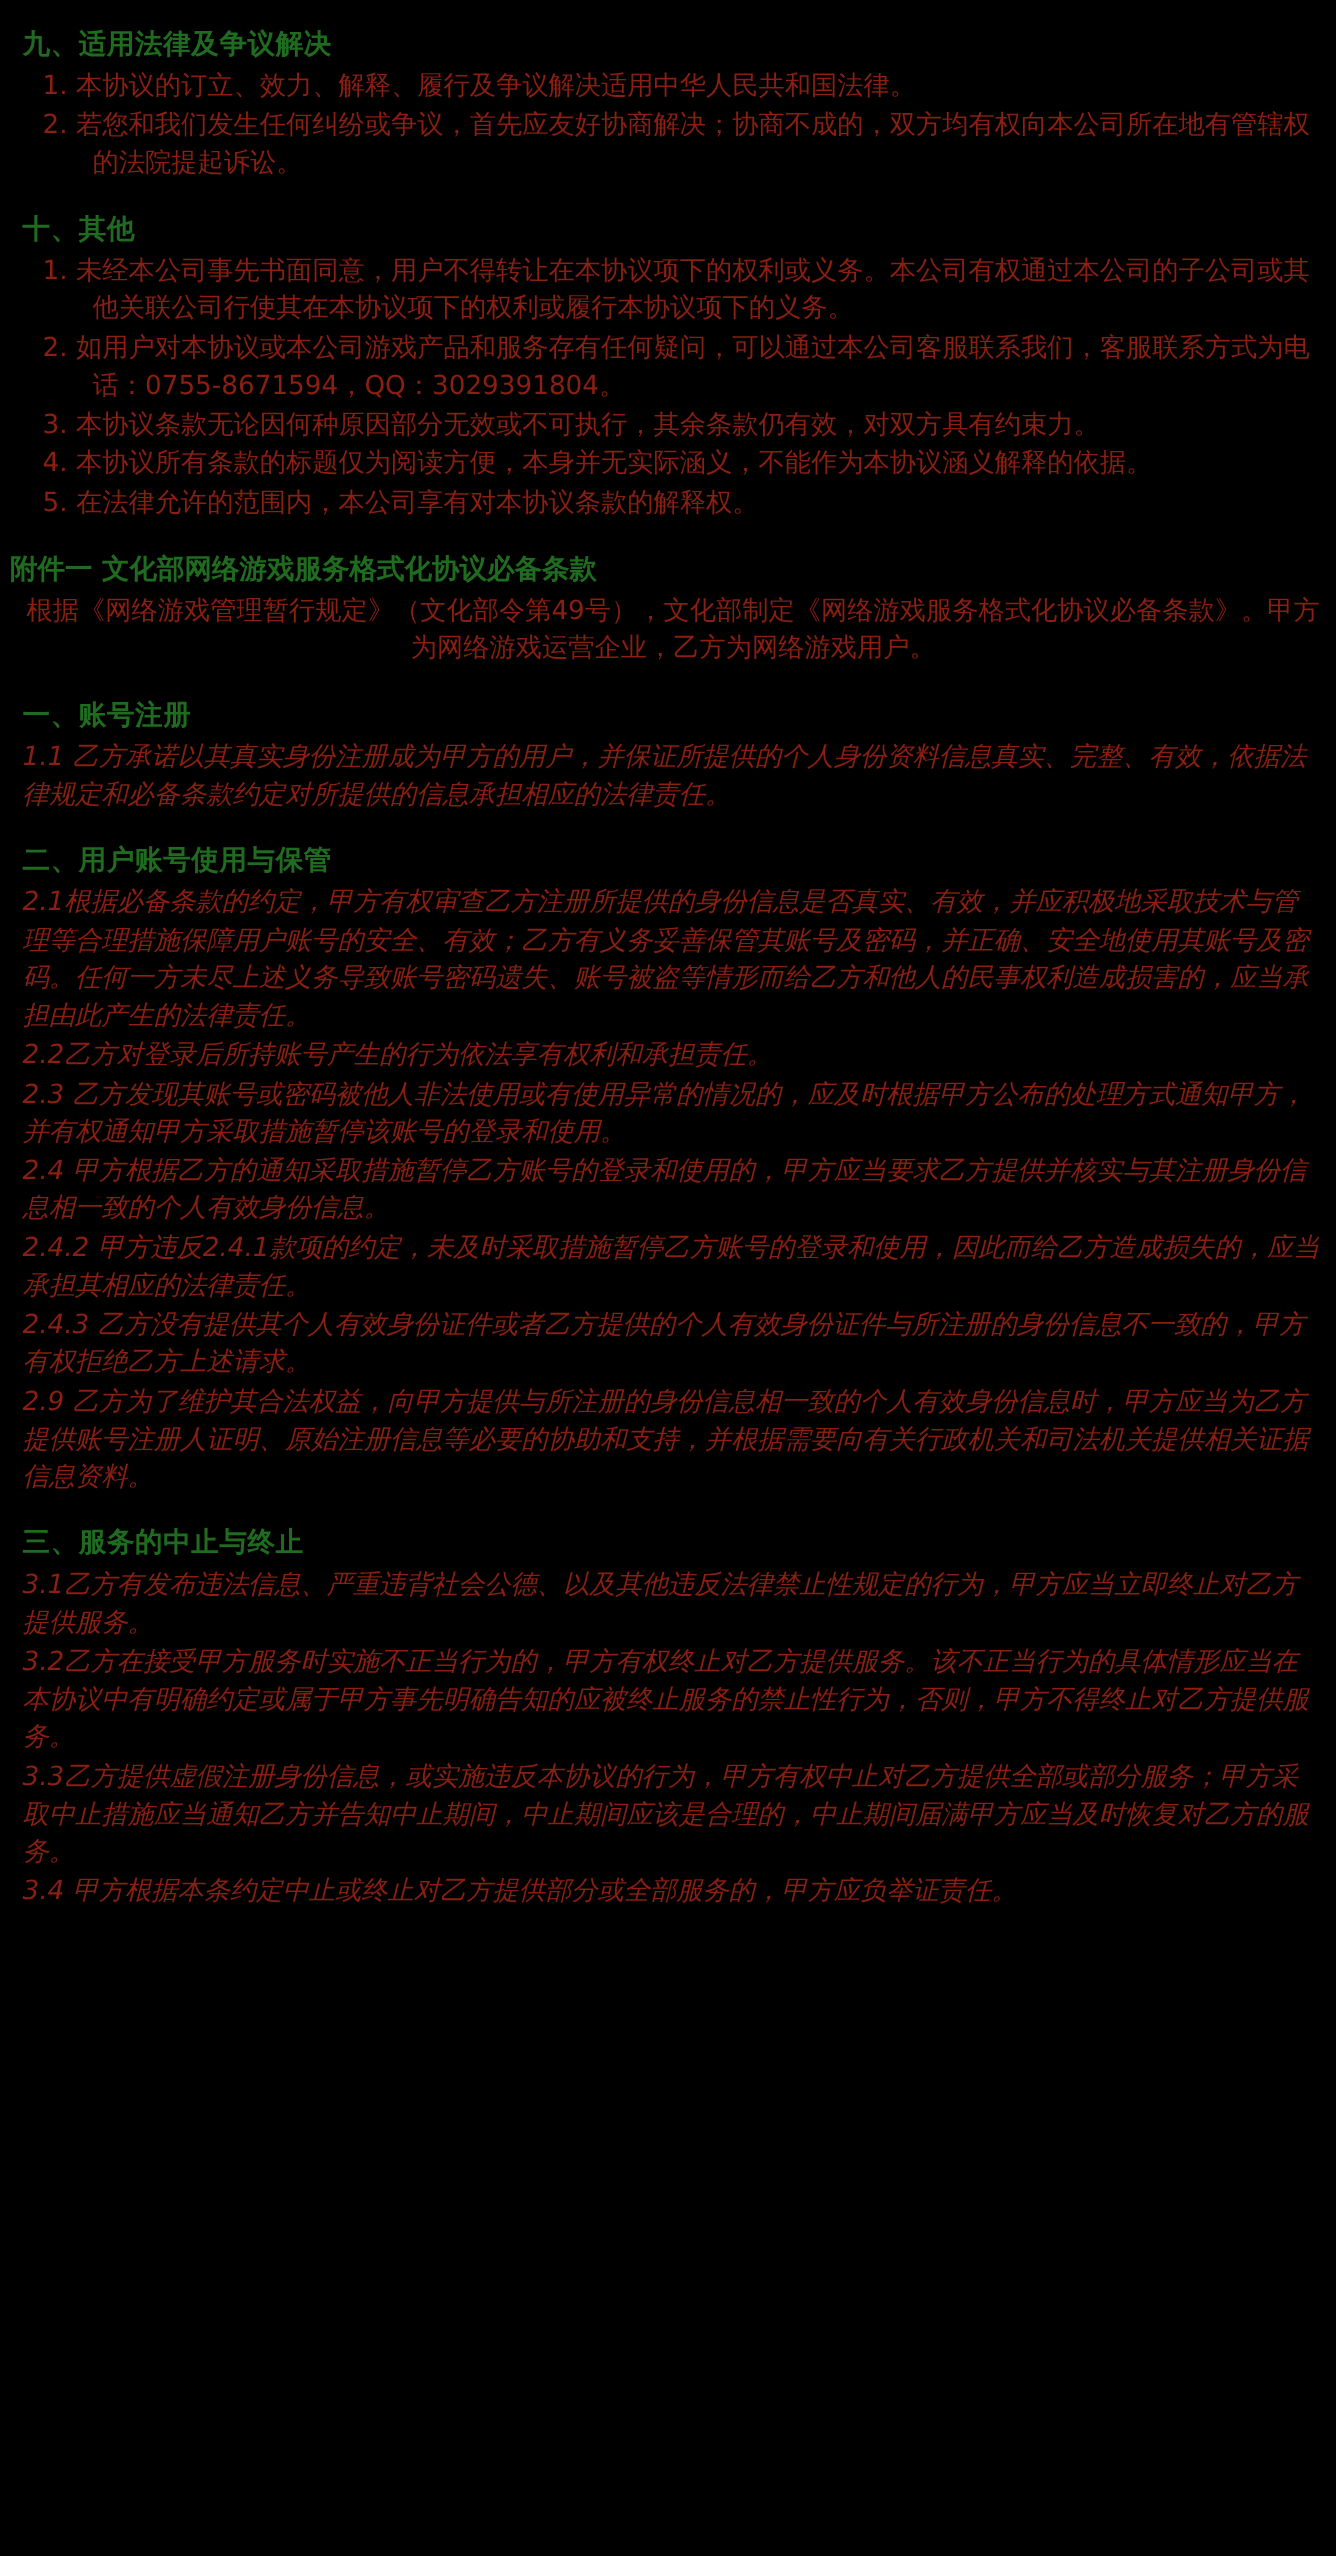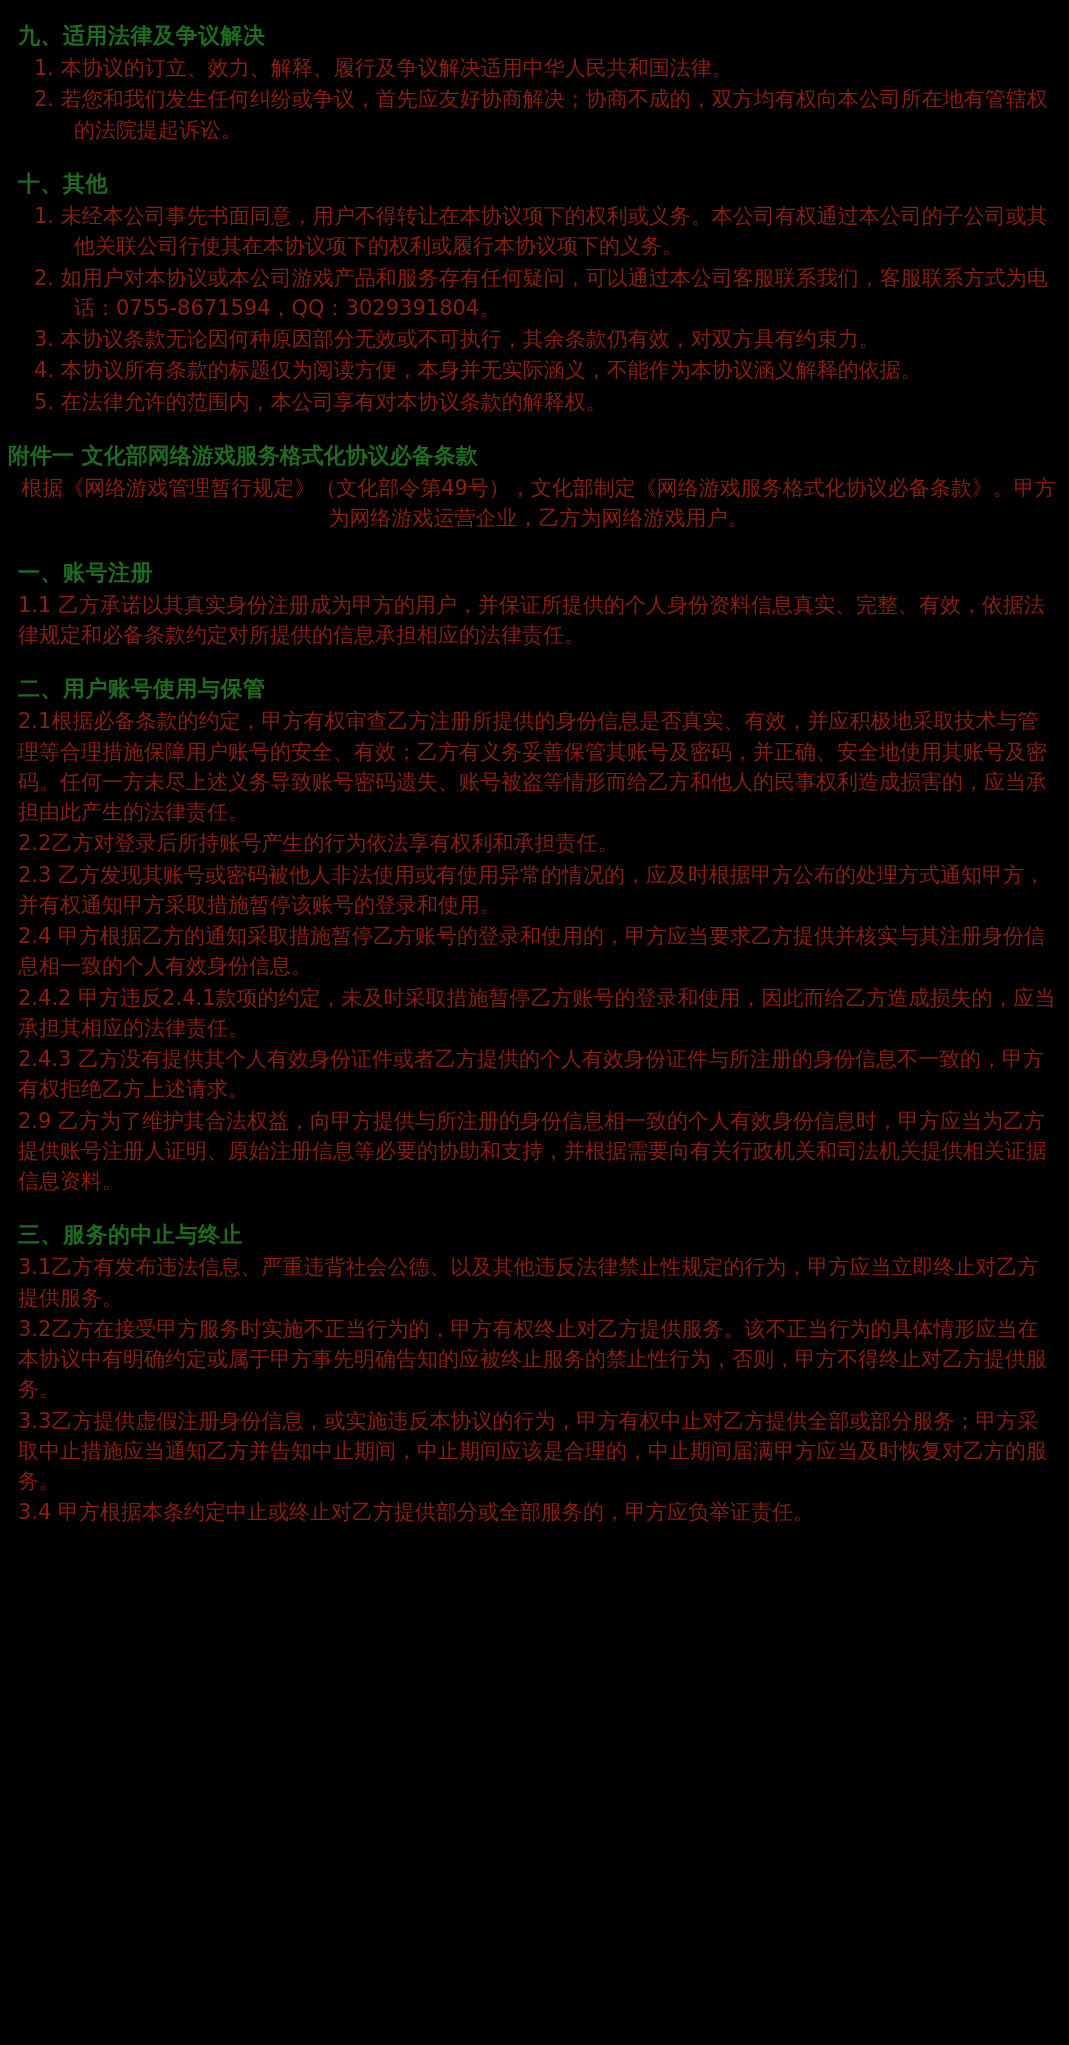--- a/index.html
+++ b/index.html
@@ -58,20 +58,21 @@
     margin: 0 0 2px 8px;
   }
   .block {
     margin-bottom: 0;
   }
   .clause {
     color: #8a1f12;
     margin: 0 10px 1px 18px;
     font-size: 21px;
     line-height: 1.44;
+    font-style: italic;
   }
 </style>
 </head>
 <body>
 
 <div class="page">
 
   <div class="block">
     <div class="section-head">九、适用法律及争议解决</div>
     <ul class="numbered">

